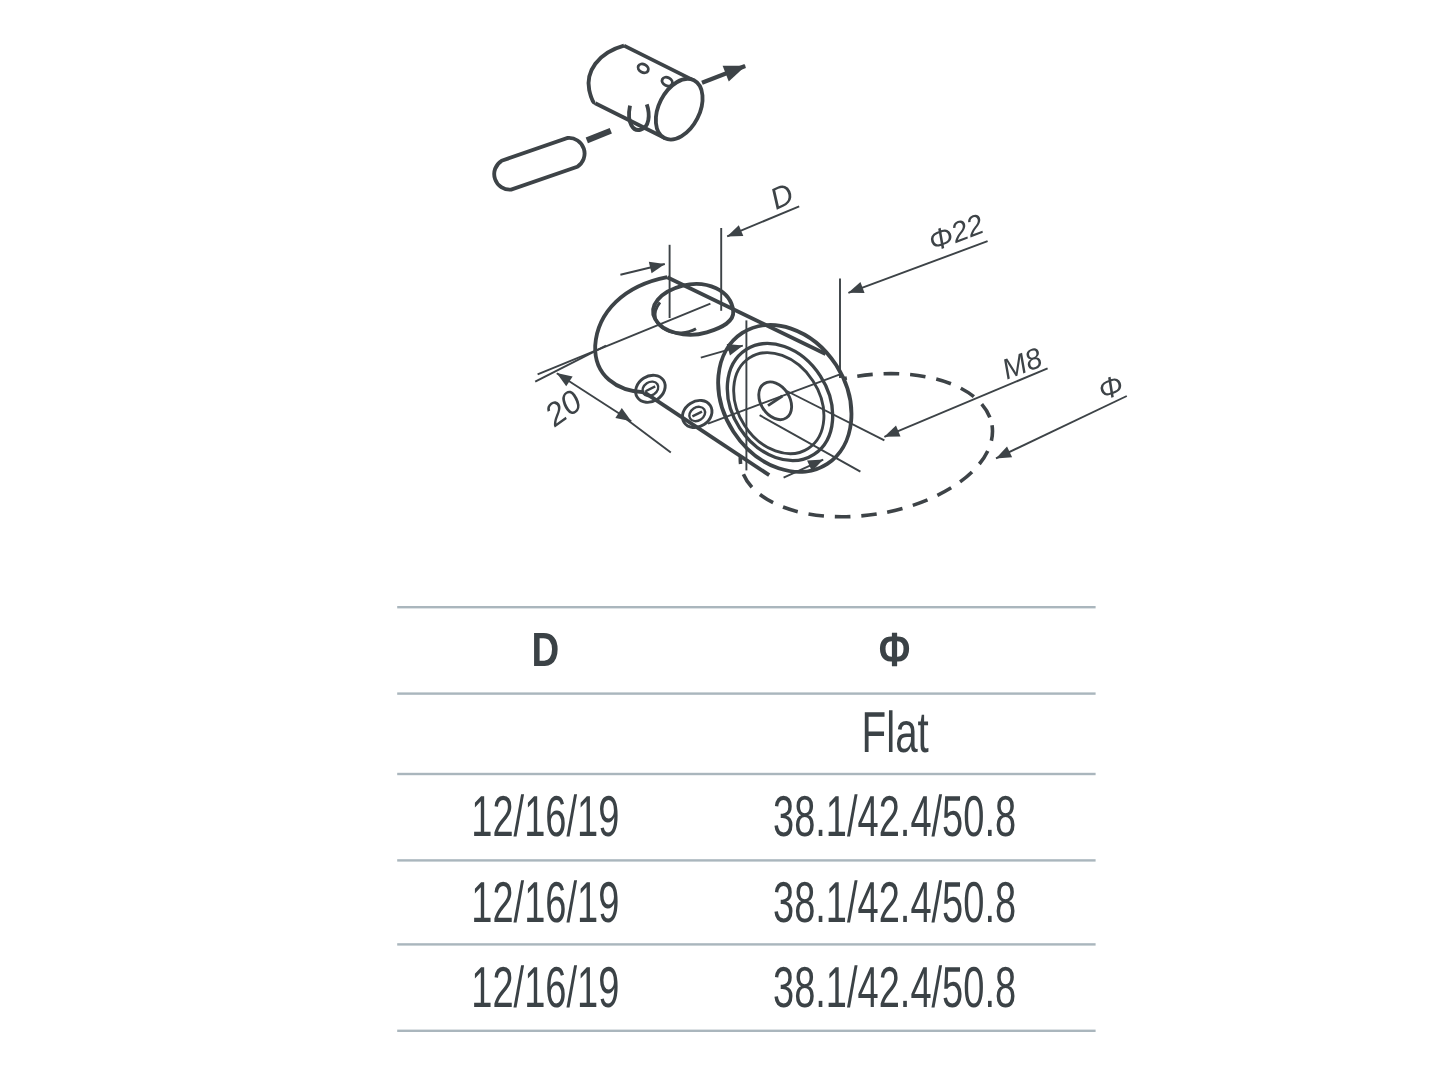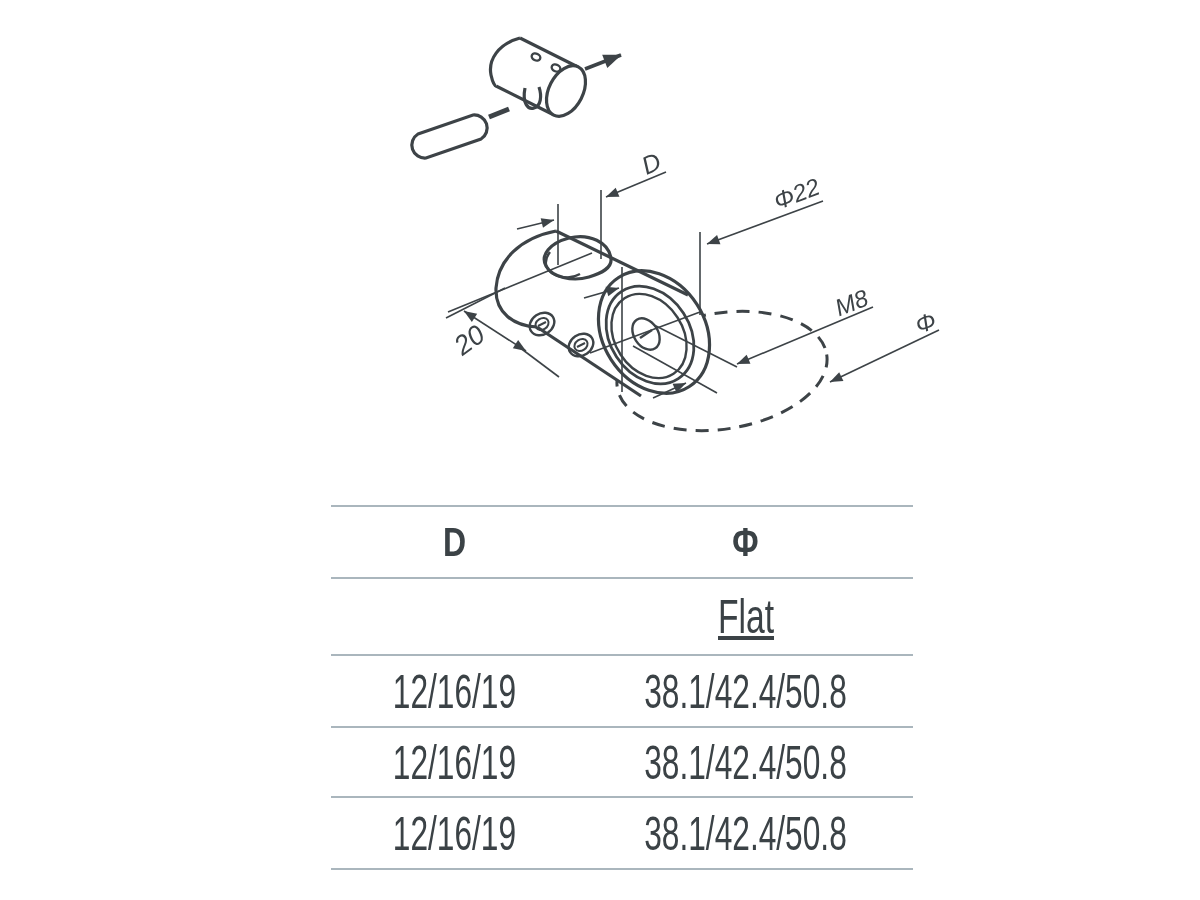--- a/index.html
+++ b/index.html
@@ -10,21 +10,21 @@
   .drawing-svg{position:absolute;left:0;top:0;width:1200px;height:900px;}
 
   
   .spec-table{
     position:absolute;left:331px;top:505px;width:582px;
     border-top:2px solid #aab6bd;
     color:#3b4246;
   }
   .t-row{display:flex;border-bottom:2px solid #aab6bd;box-sizing:border-box;}
   .t-row.r1{height:72px;}
-  .t-row.r2{height:77px;text-decoration:underline;}
+  .t-row.r2{height:67px;}
   .t-row.r3{height:72px;}
   .t-row.r4{height:70px;}
   .t-row.r5{height:72px;}
   .cell{display:flex;align-items:center;justify-content:center;overflow:visible;}
   .c1{width:42.5%;}
   .c2{width:57.5%;}
   .cell span{display:inline-block;white-space:nowrap;}
   .t-header .cell span{
     font-size:40px;font-weight:bold;transform:scaleX(0.80);
   }

